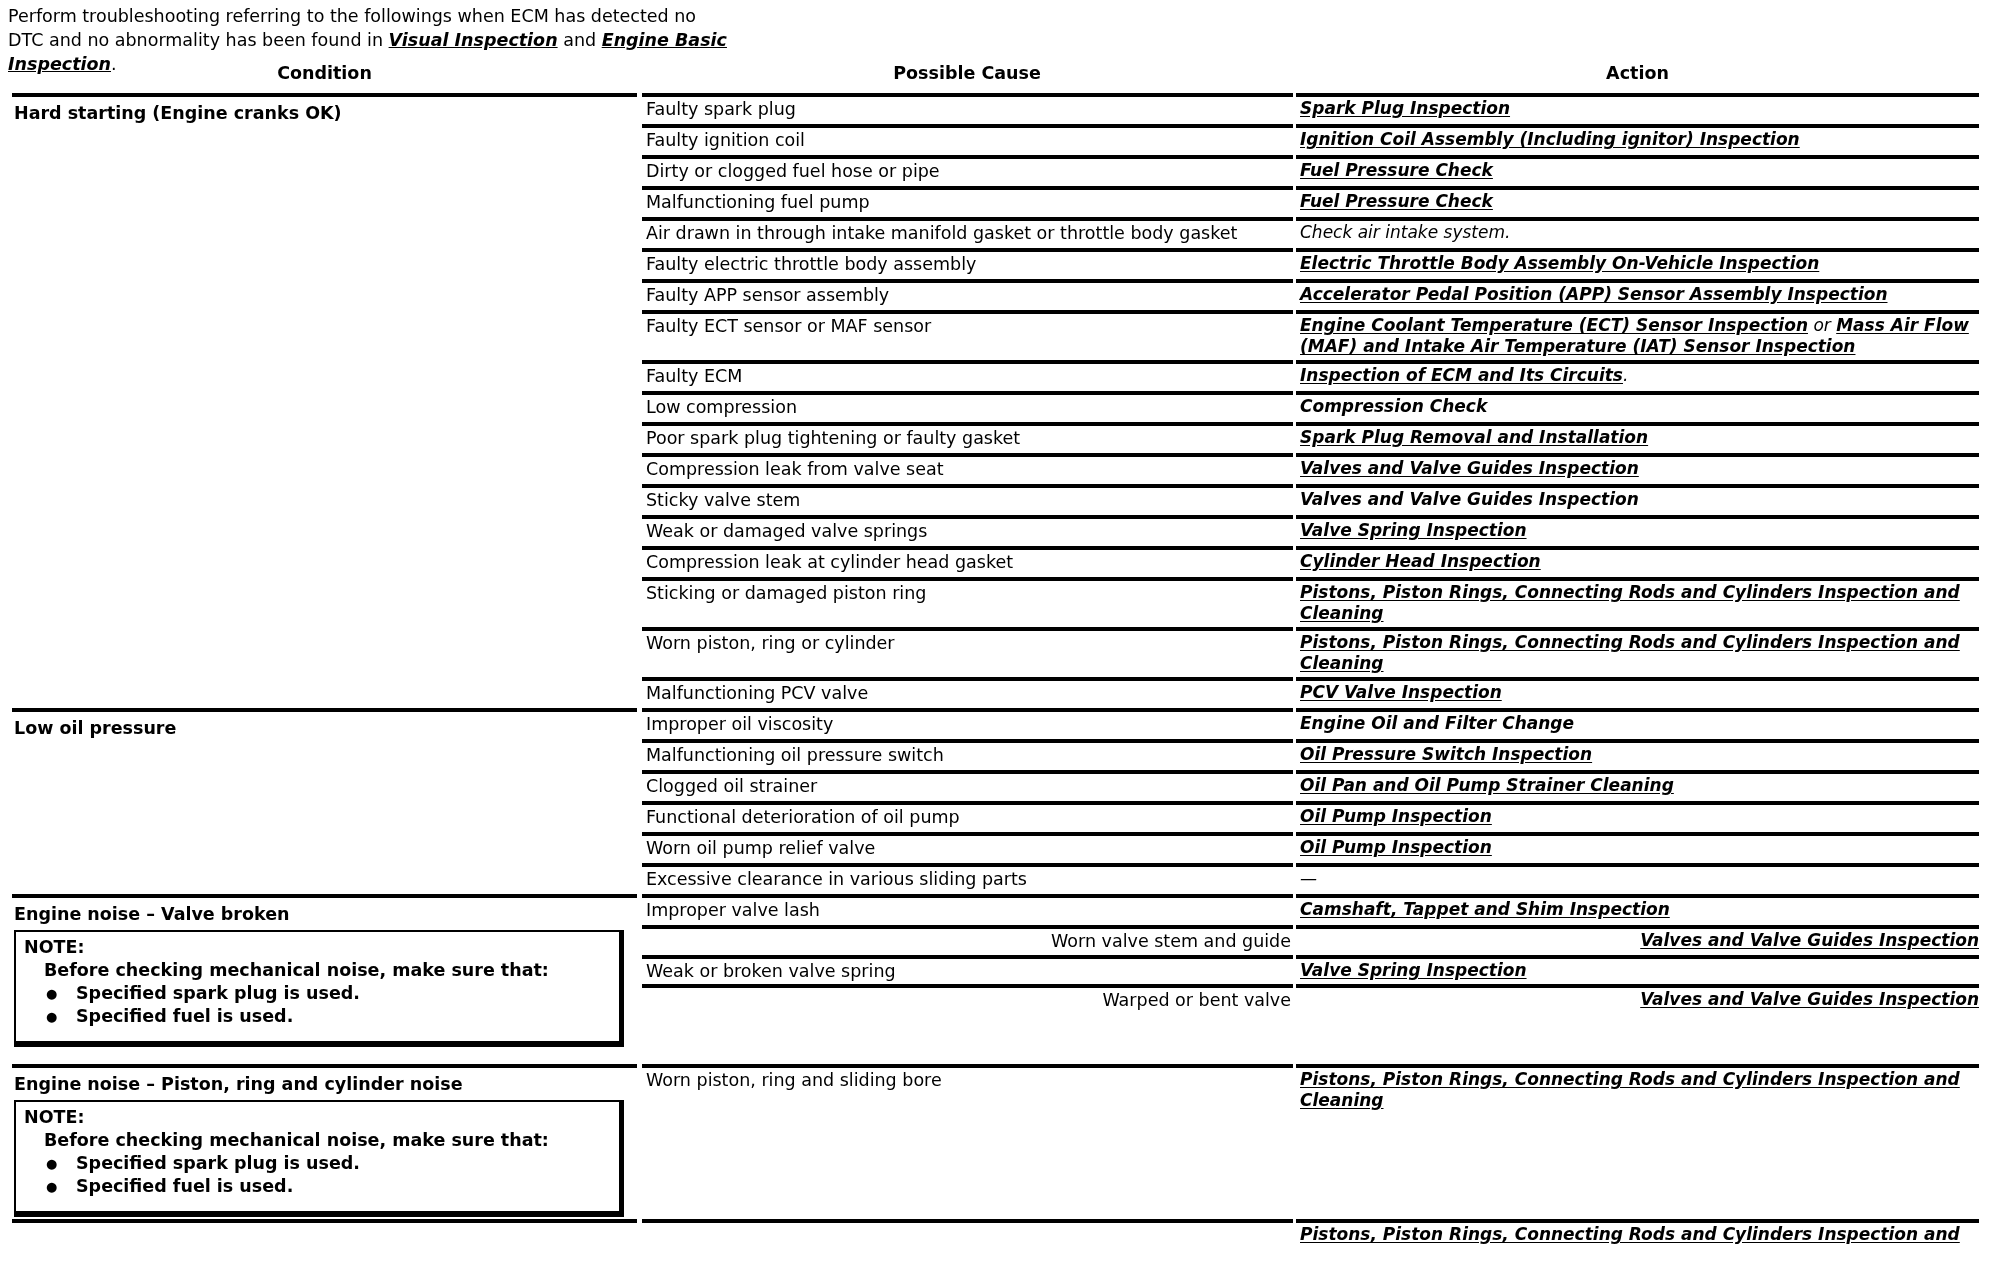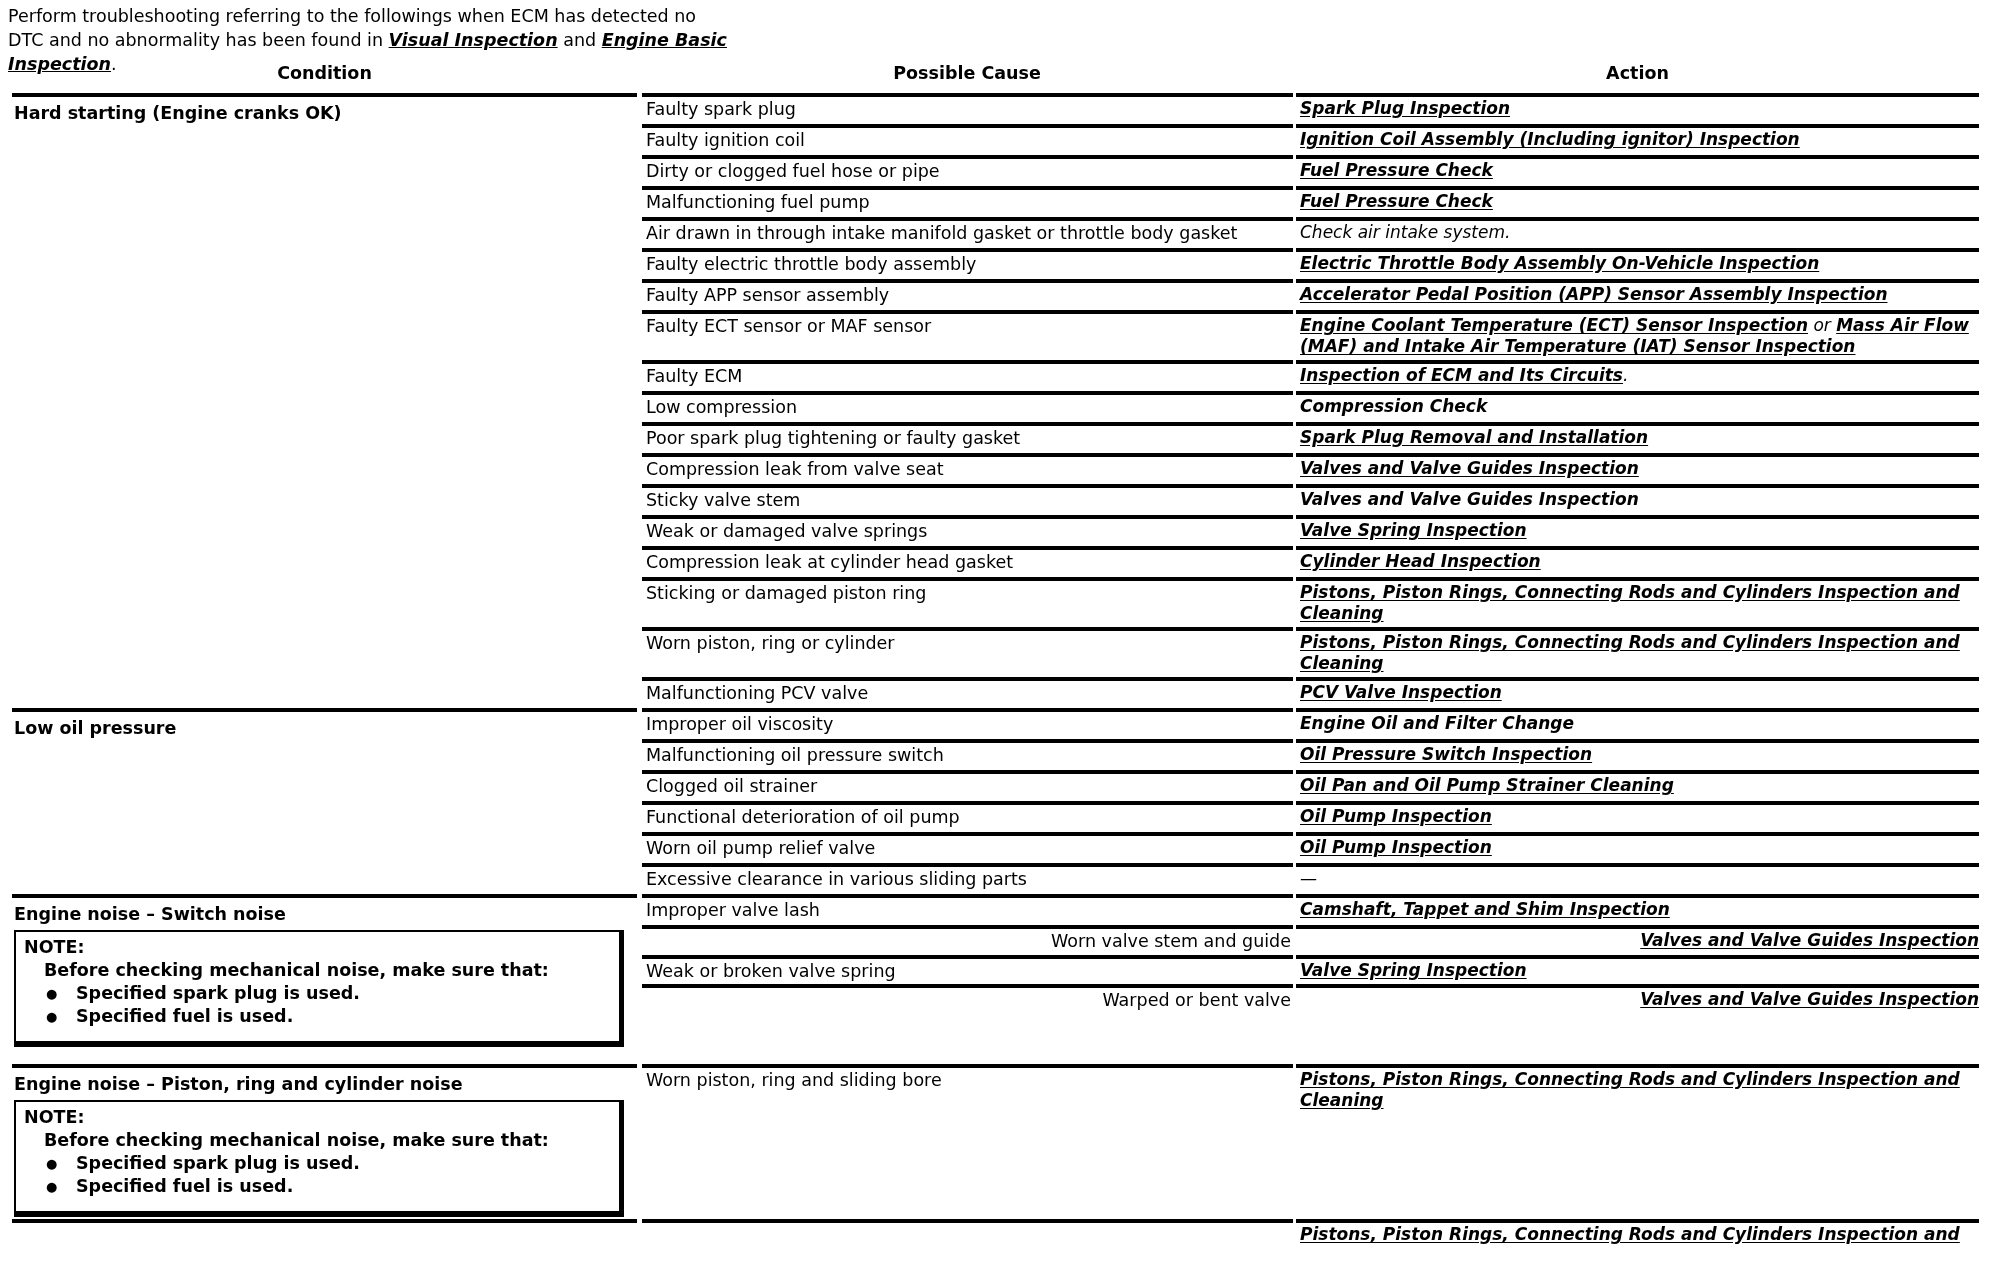--- a/index.html
+++ b/index.html
@@ -192,21 +192,21 @@
       <div class="action"><span class="act-link">Oil Pump Inspection</span></div>
     </div>
     <div class="cell-line" style="top: 770px; left: 642px; width: 651px;"></div>
     <div class="cell-line" style="top: 770px; left: 1296px; width: 683px;"></div>
     <div class="row" style="top: 770px; height: 31px;">
       <div class="cause">Excessive clearance in various sliding parts</div>
       <div class="action"><span class="act-plain">—</span></div>
     </div>
     <div class="cell-line" style="top: 801px; left: 12px; width: 625px;"></div>
     <div class="cond-col" style="top: 804px;">
-      <div class="cond-text">Engine noise – Switch noise</div>
+      <div class="cond-text">Engine noise – Valve broken</div>
     </div>
     <div class="note" style="top: 837px; height: 117px;">
       <span class="note-title">NOTE:</span>
       <span class="note-lead">Before checking mechanical noise, make sure that:</span>
       <ul>
         <li>Specified spark plug is used.</li>
         <li>Specified fuel is used.</li>
       </ul>
     </div>
     <div class="cell-line" style="top: 801px; left: 642px; width: 651px;"></div>

